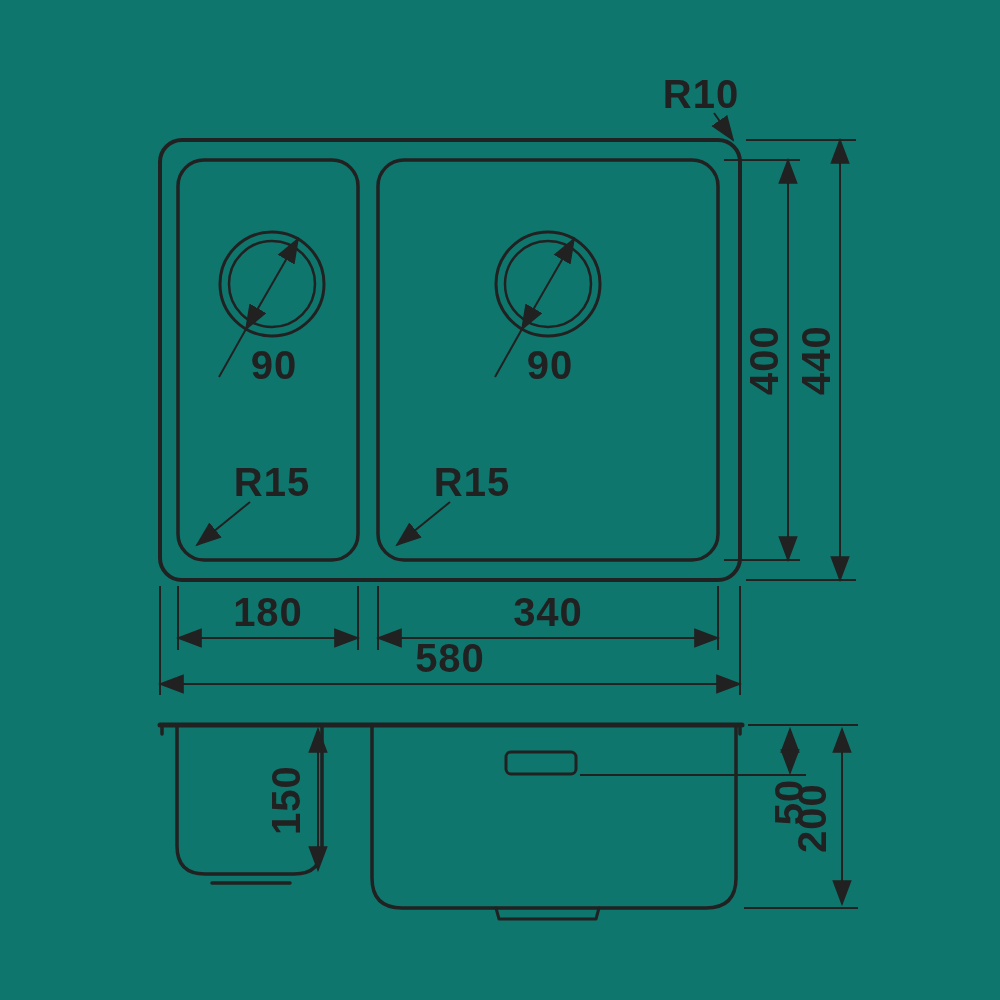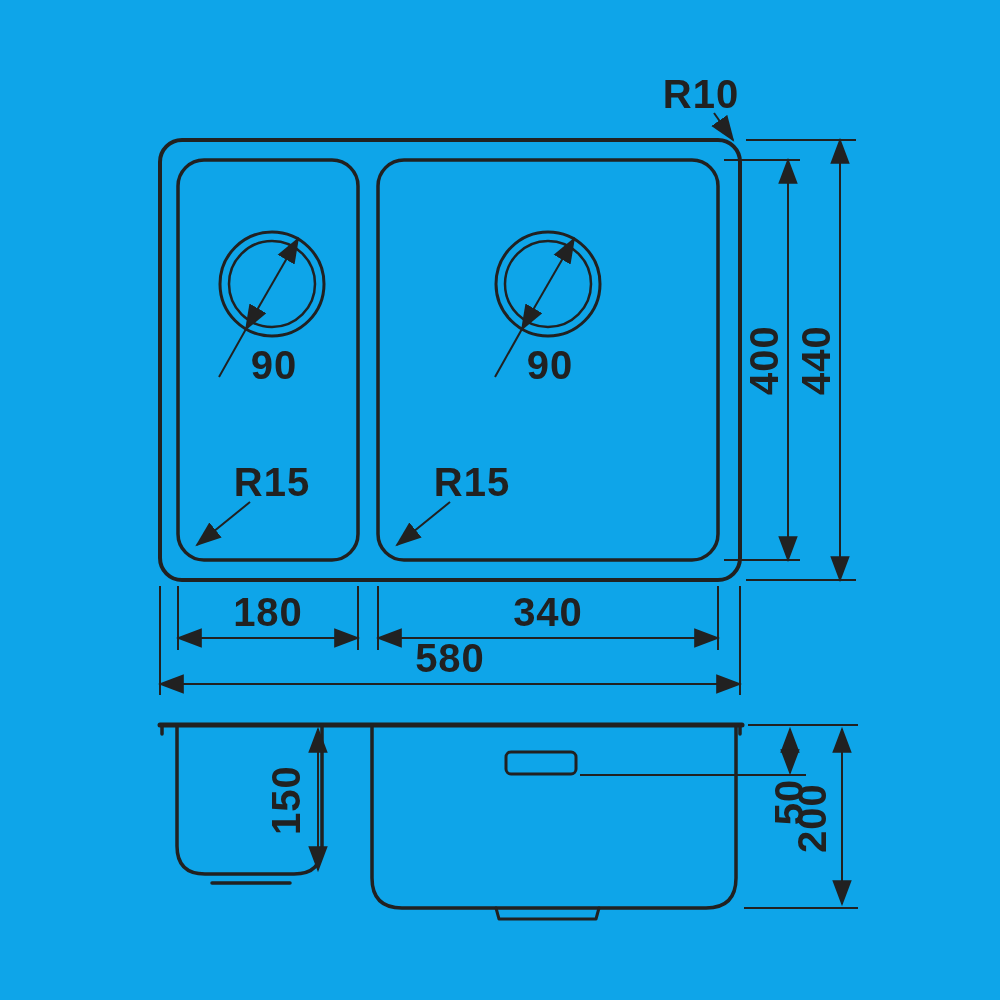--- a/index.html
+++ b/index.html
@@ -4,21 +4,21 @@
 <style>
   html, body {
     margin: 0;
     padding: 0;
     background: #ffffff;
   }
   .stage {
     position: relative;
     width: 1000px;
     height: 1000px;
-    background: #0ea5e9;
+    background: #0f766e;
     font-family: "Liberation Sans", sans-serif;
   }
   svg { display: block; }
   .outline {
     fill: none;
     stroke: #212121;
     stroke-linecap: round;
     stroke-linejoin: round;
   }
   .w4  { stroke-width: 4; }

